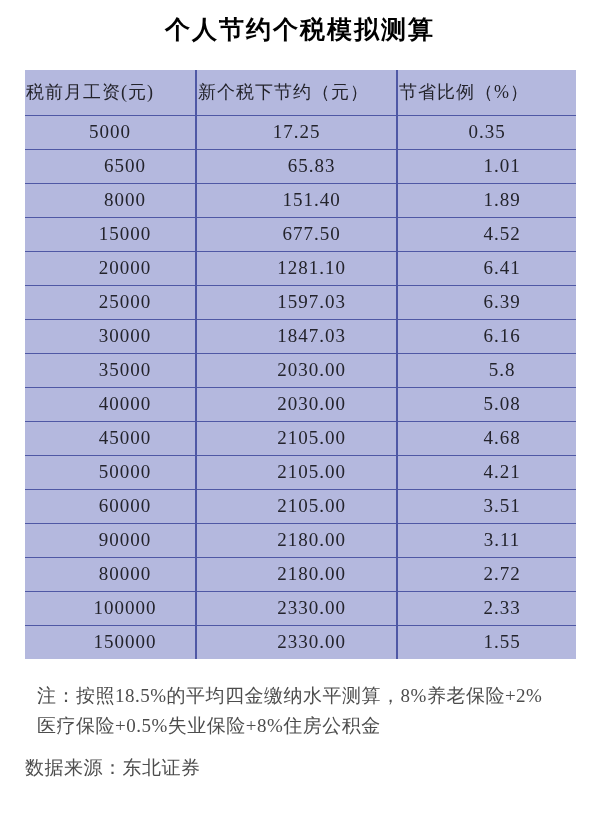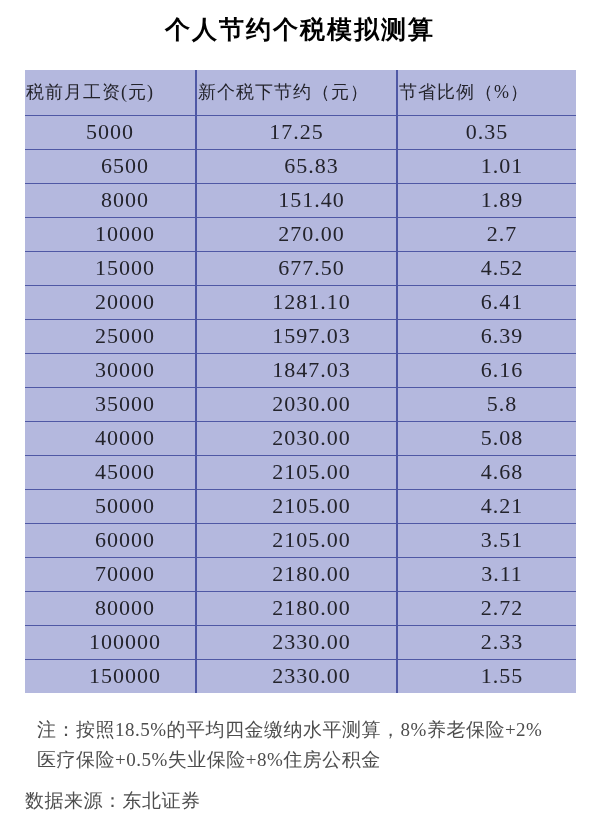--- a/index.html
+++ b/index.html
@@ -42,21 +42,21 @@
     height: 45px;
     font-size: 18px;
     font-weight: normal;
     text-align: left;
     vertical-align: middle;
     color: var(--cell-text, #23232b);
     letter-spacing: 1px;
   }
   .tax-table td {
     height: 34px;
-    font-size: 22px;
+    font-size: 19px;
     text-align: center;
     vertical-align: middle;
     color: var(--cell-text, #23232b);
     letter-spacing: 1px;
   }
   .tax-table th:not(:last-child),
   .tax-table td:not(:last-child) {
     border-right: 2px solid var(--grid-line, #4f58a5);
   }
   .tax-table thead th {
@@ -75,21 +75,20 @@
     line-height: 30px;
     color: var(--footer-text, #4d4d4d);
     letter-spacing: 0.5px;
   }
   .data-source {
     margin: 7px 0 0 0;
     font-size: 19px;
     line-height: 30px;
     color: var(--footer-text, #4d4d4d);
     letter-spacing: 0.5px;
-    font-family: Liberation Mono, monospace;
   }
 </style>
 </head>
 <body>
 
 <div class="page">
 
   <h1 class="page-title">个人节约个税模拟测算</h1>
 
   <table class="tax-table">
@@ -113,25 +112,20 @@
         </tr>
         <tr>
           <td>6500</td>
           <td>65.83</td>
           <td>1.01</td>
         </tr>
         <tr>
           <td>8000</td>
           <td>151.40</td>
           <td>1.89</td>
-        </tr>
-        <tr>
-          <td>10000</td>
-          <td>270.00</td>
-          <td>2.7</td>
         </tr>
         <tr>
           <td>15000</td>
           <td>677.50</td>
           <td>4.52</td>
         </tr>
         <tr>
           <td>20000</td>
           <td>1281.10</td>
           <td>6.41</td>
@@ -165,21 +159,21 @@
           <td>50000</td>
           <td>2105.00</td>
           <td>4.21</td>
         </tr>
         <tr>
           <td>60000</td>
           <td>2105.00</td>
           <td>3.51</td>
         </tr>
         <tr>
-          <td>70000</td>
+          <td>90000</td>
           <td>2180.00</td>
           <td>3.11</td>
         </tr>
         <tr>
           <td>80000</td>
           <td>2180.00</td>
           <td>2.72</td>
         </tr>
         <tr>
           <td>100000</td>

